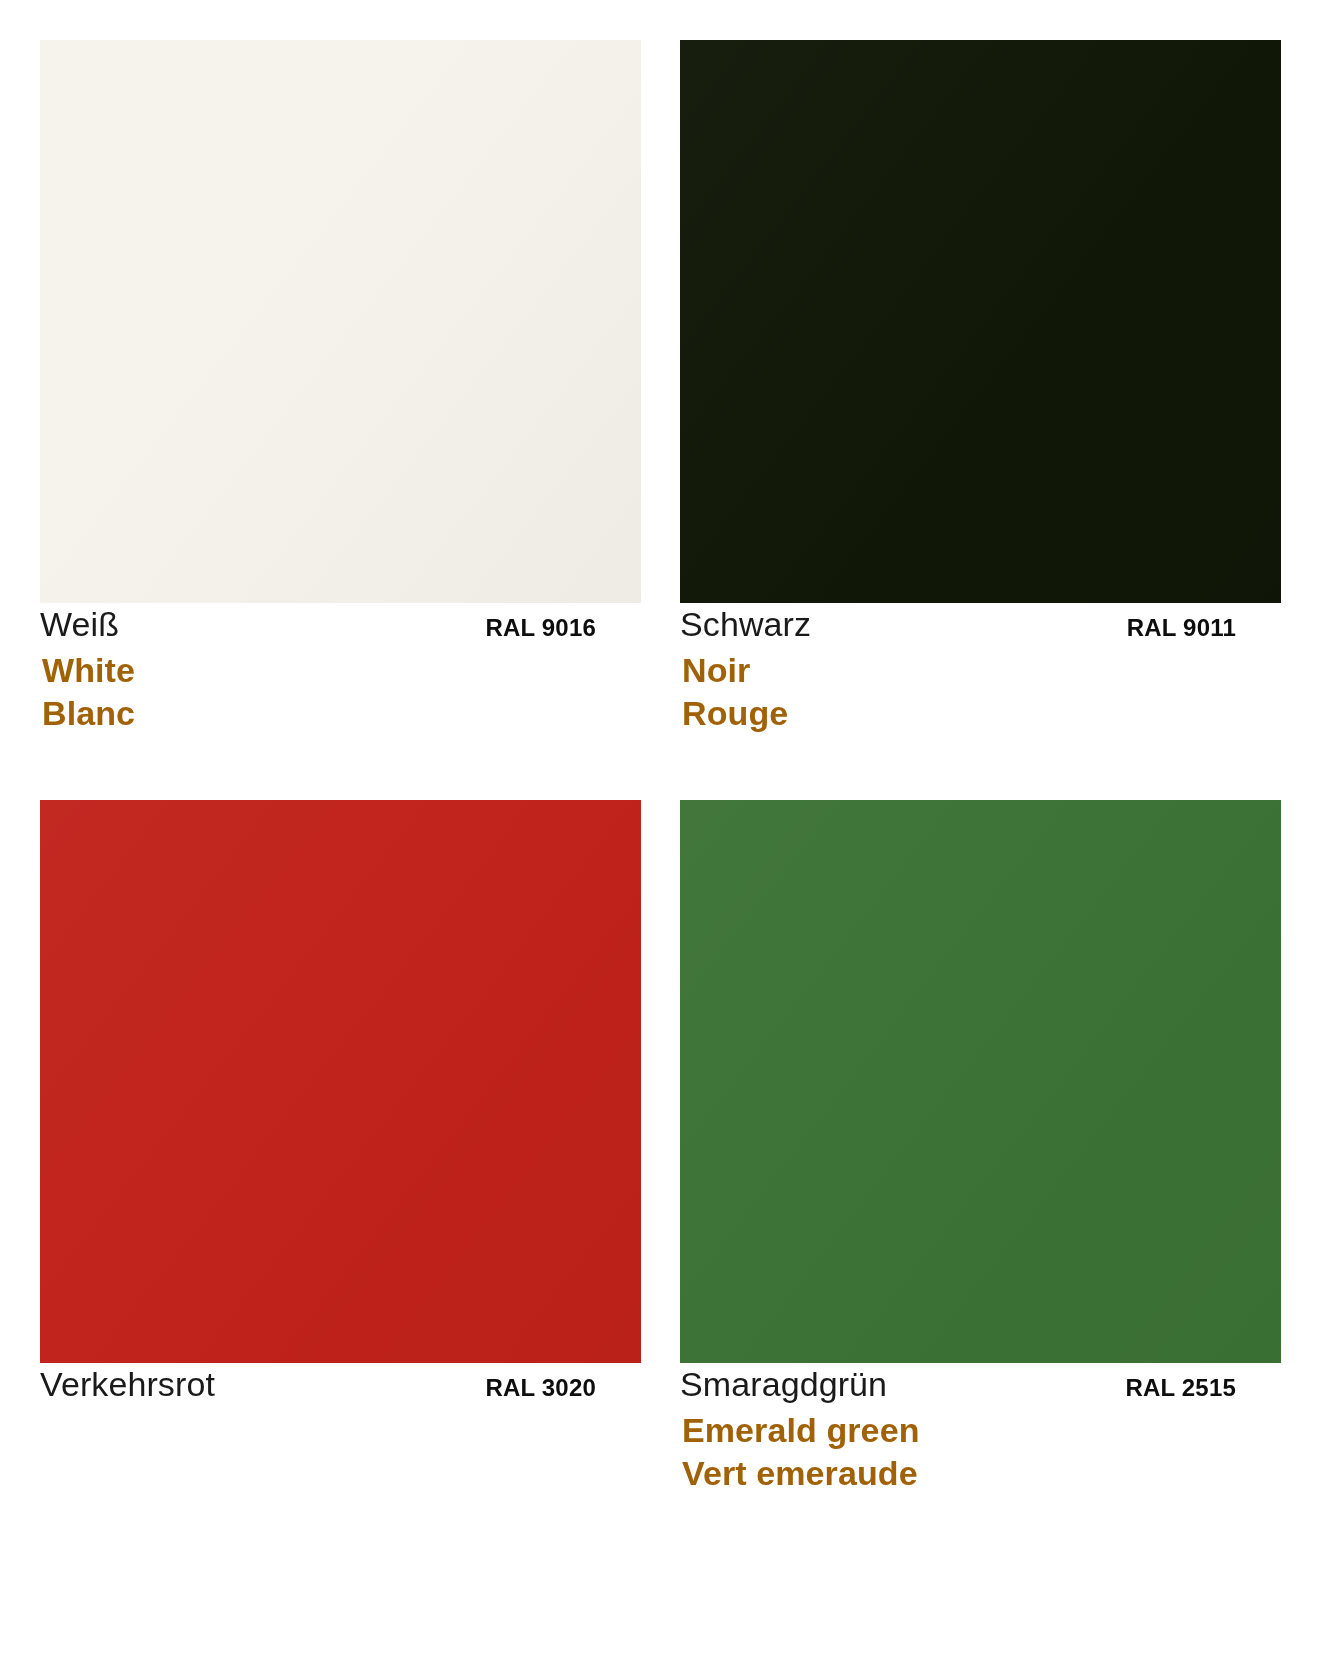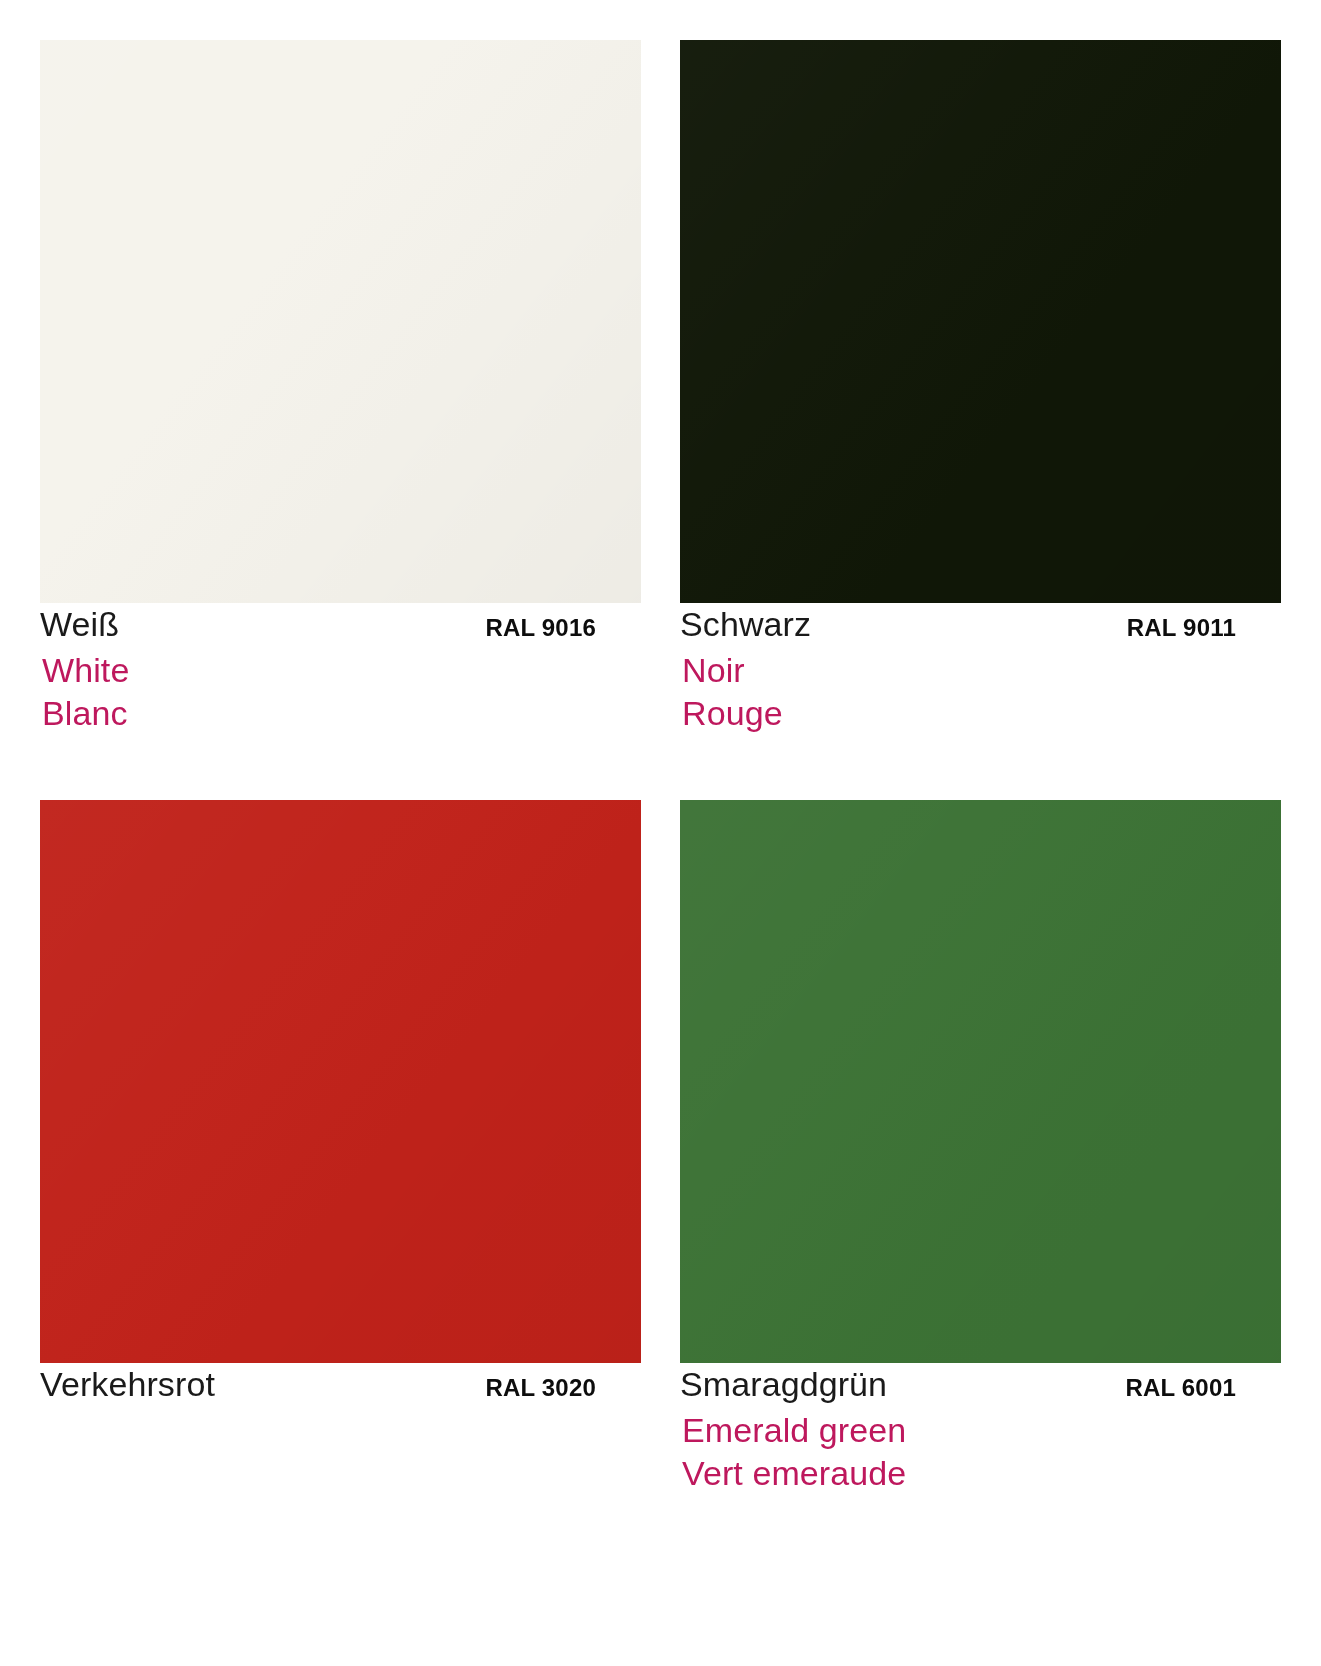--- a/index.html
+++ b/index.html
@@ -81,22 +81,22 @@
     color: #0d0d0d;
     font-weight: 700;
     letter-spacing: 0.2px;
     white-space: nowrap;
   }
 
   .name-en,
   .name-fr {
     font-size: 34px;
     line-height: 43px;
-    color: #be185d;
-    font-weight: 400;
+    color: #a16207;
+    font-weight: 700;
     letter-spacing: 0.1px;
   }
 
   .caption-lines {
     padding-left: 2px;
   }
 </style>
 </head>
 <body>
 
@@ -141,21 +141,21 @@
         <div class="caption-lines">
         </div>
       </div>
     </div>
 
     <div class="swatch-cell">
       <div class="swatch-chip" style="background-color: rgb(60, 114, 53);"></div>
       <div class="caption">
         <div class="caption-top">
           <span class="name-de">Smaragdgrün</span>
-          <span class="ral-code">RAL 6001</span>
+          <span class="ral-code">RAL 2515</span>
         </div>
         <div class="caption-lines">
           <div class="name-en">Emerald green</div>
           <div class="name-fr">Vert emeraude</div>
         </div>
       </div>
     </div>
 
   </div>
 </div>

